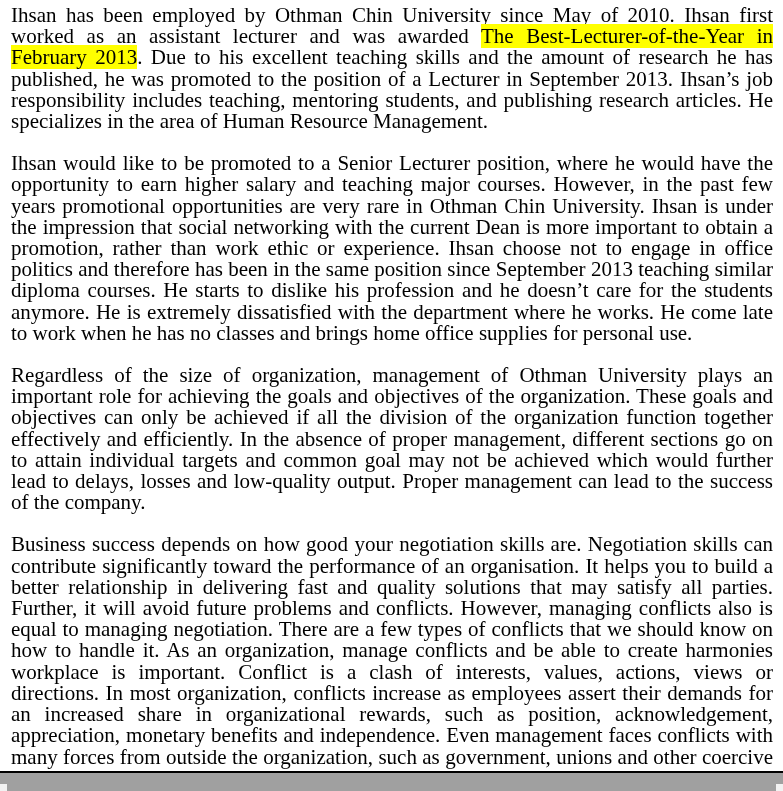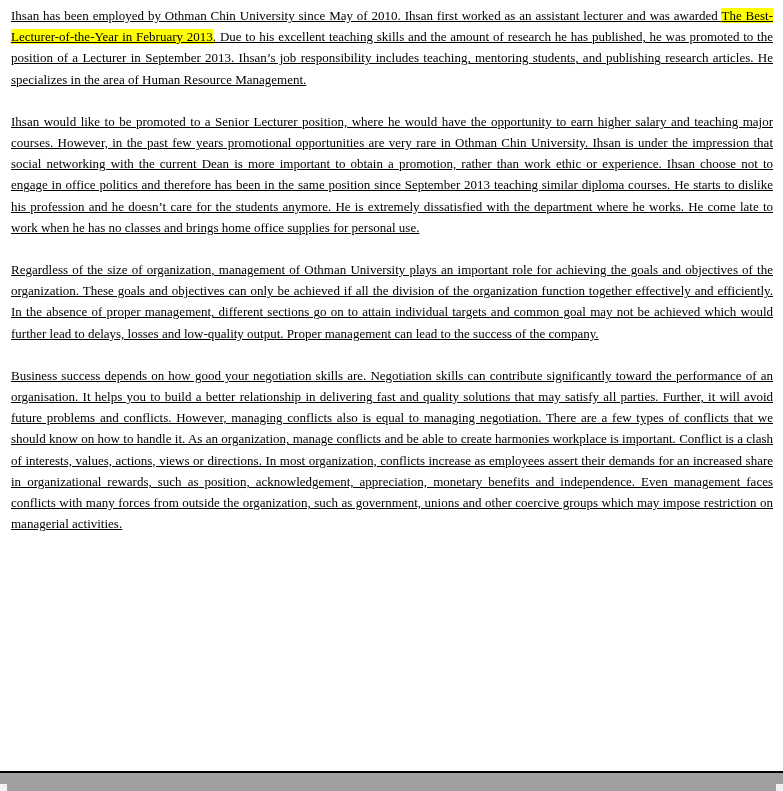--- a/index.html
+++ b/index.html
@@ -16,26 +16,25 @@
     display: flex;
     flex-direction: column;
     background: #ffffff;
   }
   .content {
     flex: 1 1 auto;
     overflow: hidden;
     padding: 5px 10px 0 11px;
   }
   p.para {
-    font-size: 13px;
+    font-size: 21px;
     line-height: 21.2px;
     text-align: justify;
     text-justify: inter-word;
     margin: 0 0 21px 0;
-    text-decoration: underline;
   }
   .highlight {
     background: #ffff00;
   }
   .page-bottom {
     flex: 0 0 auto;
     height: 20px;
     border-top: 2px solid #000000;
     background: #a0a0a0;
     position: relative;

